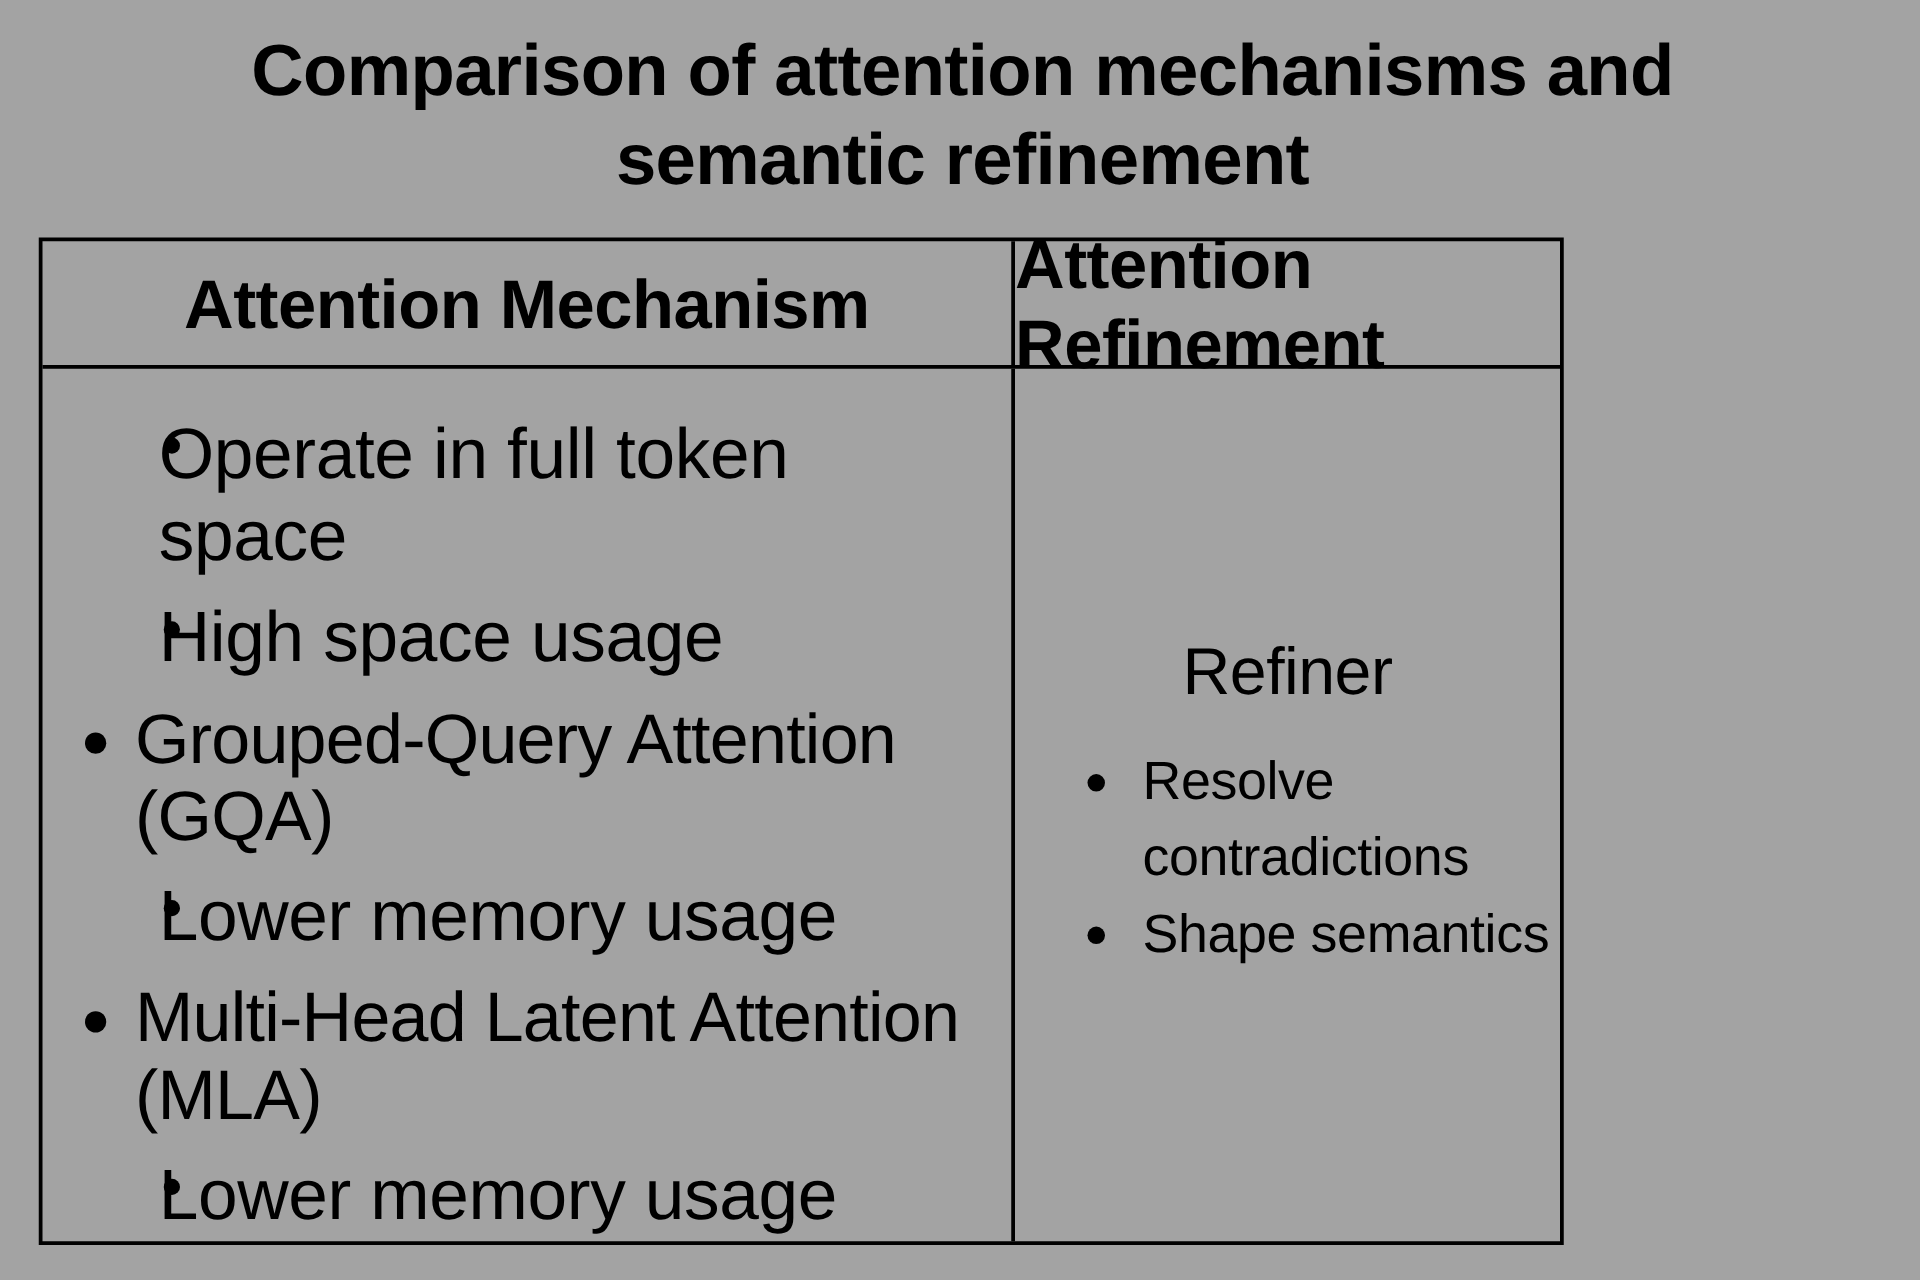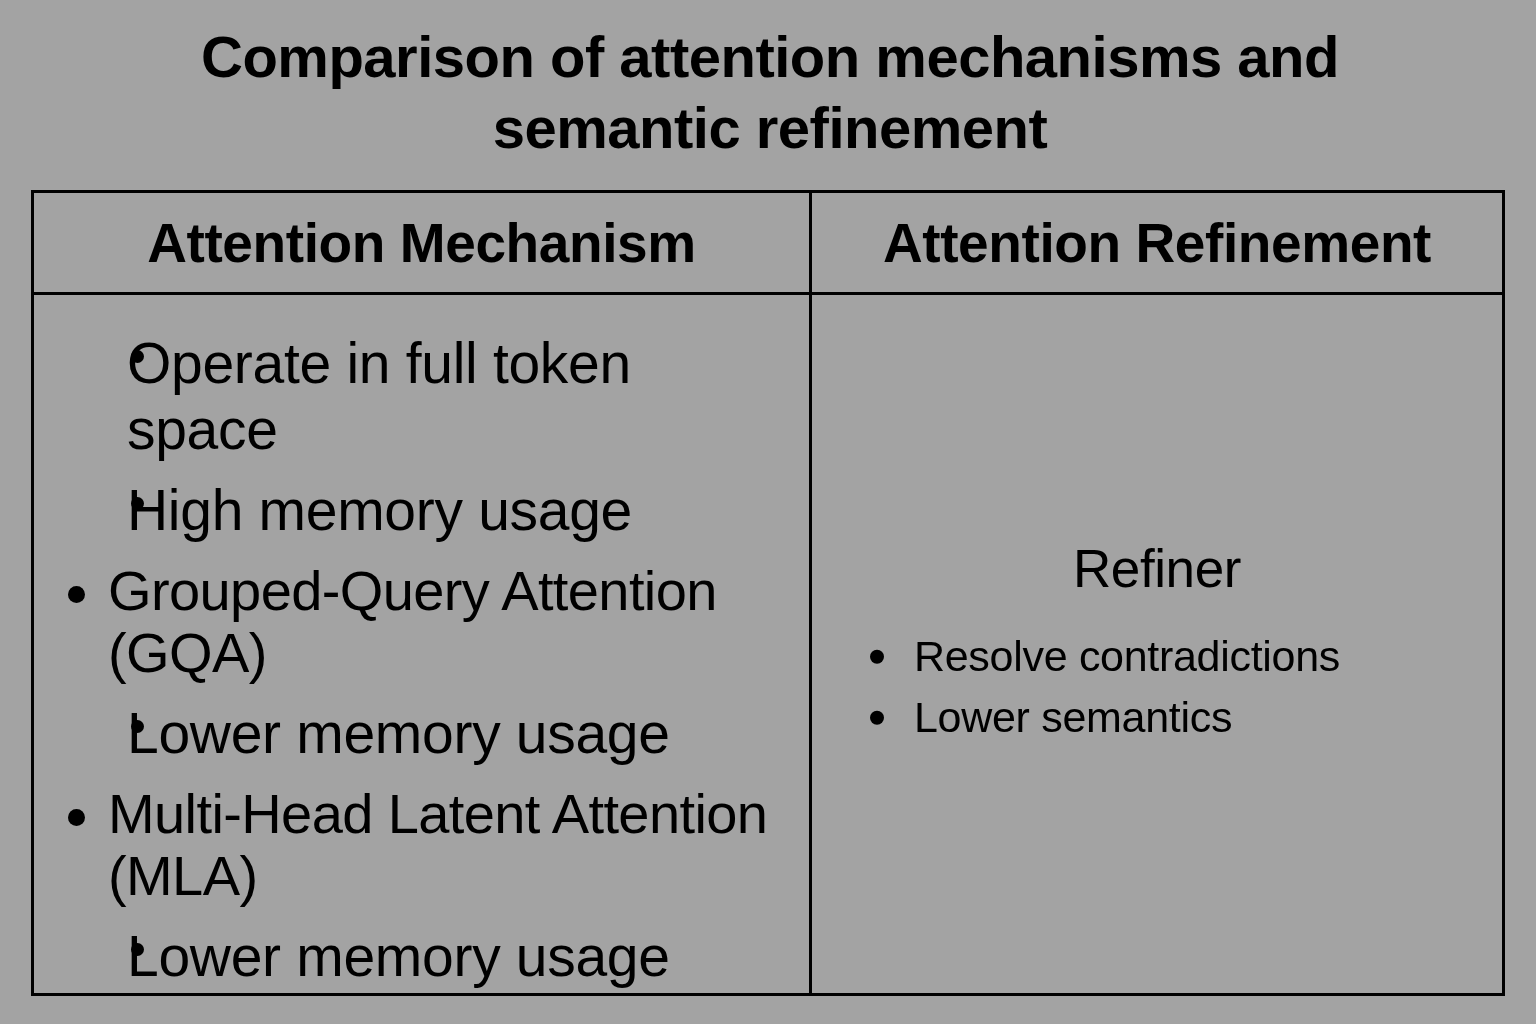--- a/index.html
+++ b/index.html
@@ -34,21 +34,21 @@
     font-weight: bold;
     line-height: 1.22;
     letter-spacing: -0.5px;
   }
 
   
   .table {
     position: absolute;
     left: 31px;
     top: 190px;
-    width: 1474px;
+    width: 1220px;
     height: 806px;
     border: 3px solid #000000;
     box-sizing: border-box;
     display: flex;
     flex-direction: column;
   }
 
   .header-row {
     display: flex;
     height: 102px;
@@ -188,21 +188,21 @@
       <div class="col-left">
         <div class="mech-list">
 
           <div class="group">
             <div class="lvl2">
               <span class="bullet"></span>
               <span>Operate in full token space</span>
             </div>
             <div class="lvl2">
               <span class="bullet"></span>
-              <span>High memory usage</span>
+              <span>High space usage</span>
             </div>
           </div>
 
           <div class="group">
             <div class="lvl1">
               <span class="bullet"></span>
               <span>Grouped-Query Attention (GQA)</span>
             </div>
             <div class="lvl2">
               <span class="bullet"></span>
@@ -227,21 +227,21 @@
       <div class="col-right">
         <div class="refine-block">
           <div class="refine-title">Refiner</div>
           <div class="refine-list">
             <div class="refine-item">
               <span class="bullet"></span>
               <span>Resolve contradictions</span>
             </div>
             <div class="refine-item">
               <span class="bullet"></span>
-              <span>Lower semantics</span>
+              <span>Shape semantics</span>
             </div>
           </div>
         </div>
       </div>
 
     </div>
   </div>
 </div>
 
 </body></html>

